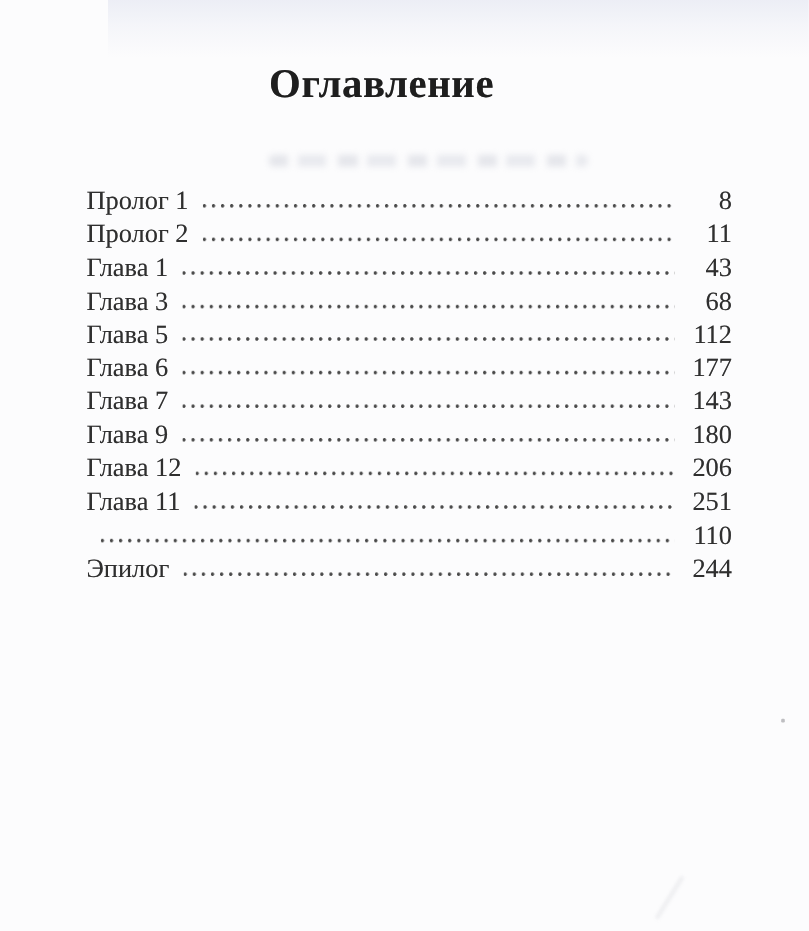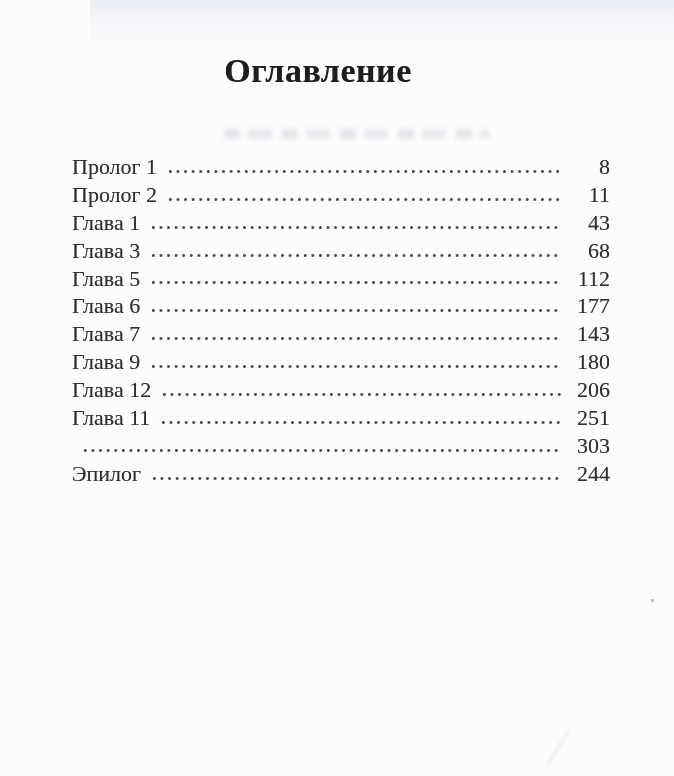--- a/index.html
+++ b/index.html
@@ -181,21 +181,21 @@
     <span class="leader"></span>
     <span class="pagenum">206</span>
   </div>
       <div class="row">
     <span class="label">Глава 11</span>
     <span class="leader"></span>
     <span class="pagenum">251</span>
   </div>
       <div class="row">
     <span class="leader"></span>
-    <span class="pagenum">303</span>
+    <span class="pagenum">110</span>
   </div>
       <div class="row">
     <span class="label">Эпилог</span>
     <span class="leader"></span>
     <span class="pagenum">244</span>
   </div>
     </div>
 
   <div class="speck speck-1"></div>
   <div class="smudge"></div>

